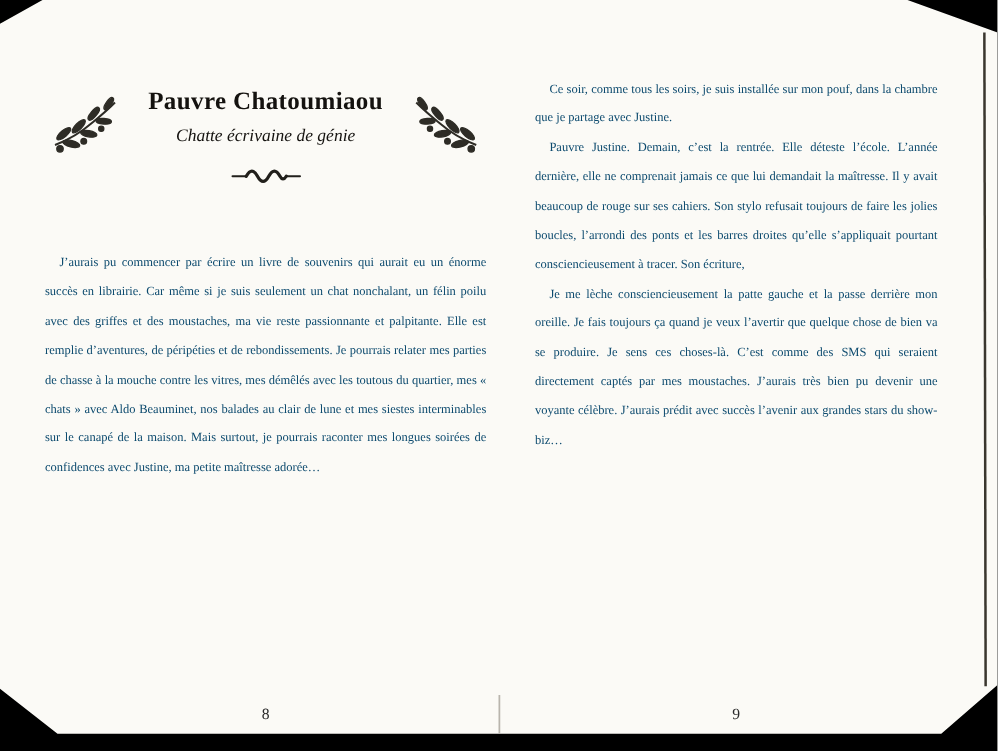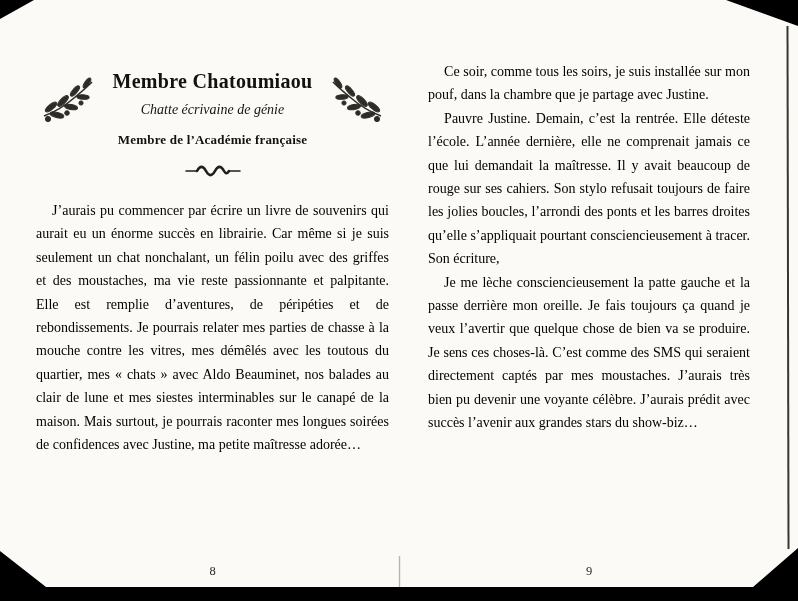--- a/index.html
+++ b/index.html
@@ -26,21 +26,21 @@
   .book-subtitle{font-style:italic;font-size:14px;margin-top:9px;}
   .book-affiliation{font-weight:bold;font-size:13px;margin-top:14px;letter-spacing:.2px;}
   .divider{margin-top:15px;line-height:0;}
 
   .orn{position:absolute;top:6px;line-height:0;}
   .orn-left{left:4px;}
   .orn-right{right:4px;transform:scaleX(-1);}
 
   .body-text{
     position:absolute;left:0;right:0;
-    text-align:justify;font-size:14px;line-height:23.4px;color:#000000;
+    text-align:justify;font-size:10px;line-height:23.4px;color:#0c4a6e;
   }
   .body-left{top:199px;}
   .body-right{top:60px;}
   .body-text p{margin:0;text-indent:1.15em;}
 
   .pagenum{
     position:absolute;top:564px;left:0;right:0;
     text-align:center;font-size:12.5px;color:#2a2a2a;
   }
 </style>
@@ -79,23 +79,22 @@
             <ellipse cx="35" cy="15" rx="6.4" ry="2.4" transform="rotate(-50 35 15)"></ellipse>
             <ellipse cx="43" cy="21" rx="6.2" ry="2.3" transform="rotate(4 43 21)"></ellipse>
             <ellipse cx="47" cy="7" rx="5.8" ry="2.2" transform="rotate(-55 47 7)"></ellipse>
             <circle cx="8" cy="43" r="2.6"></circle>
             <circle cx="27" cy="37" r="2.3"></circle>
             <circle cx="41" cy="27" r="2.1"></circle>
           </g>
         </svg>
       </span>
 
-      <h1 class="book-title">Membre Chatoumiaou</h1>
+      <h1 class="book-title">Pauvre Chatoumiaou</h1>
       <div class="book-subtitle">Chatte écrivaine de génie</div>
-      <div class="book-affiliation">Membre de l’Académie française</div>
 
       <div class="divider">
         <svg width="58" height="16" viewBox="0 0 58 16" aria-hidden="true">
           <path d="M2 8 H13 M45 8 H56" stroke="#211f1b" stroke-width="1.6" stroke-linecap="round" fill="none"></path>
           <path d="M13 8 C16 2.5 19 2.5 22 8 C25 13.5 28 13.5 31 8 C34 2.5 37 2.5 40 8 C41.5 10.8 43.2 11 45 8" stroke="#211f1b" stroke-width="2.6" fill="none" stroke-linecap="round"></path>
         </svg>
       </div>
     </header>
 
     <div class="body-text body-left">

